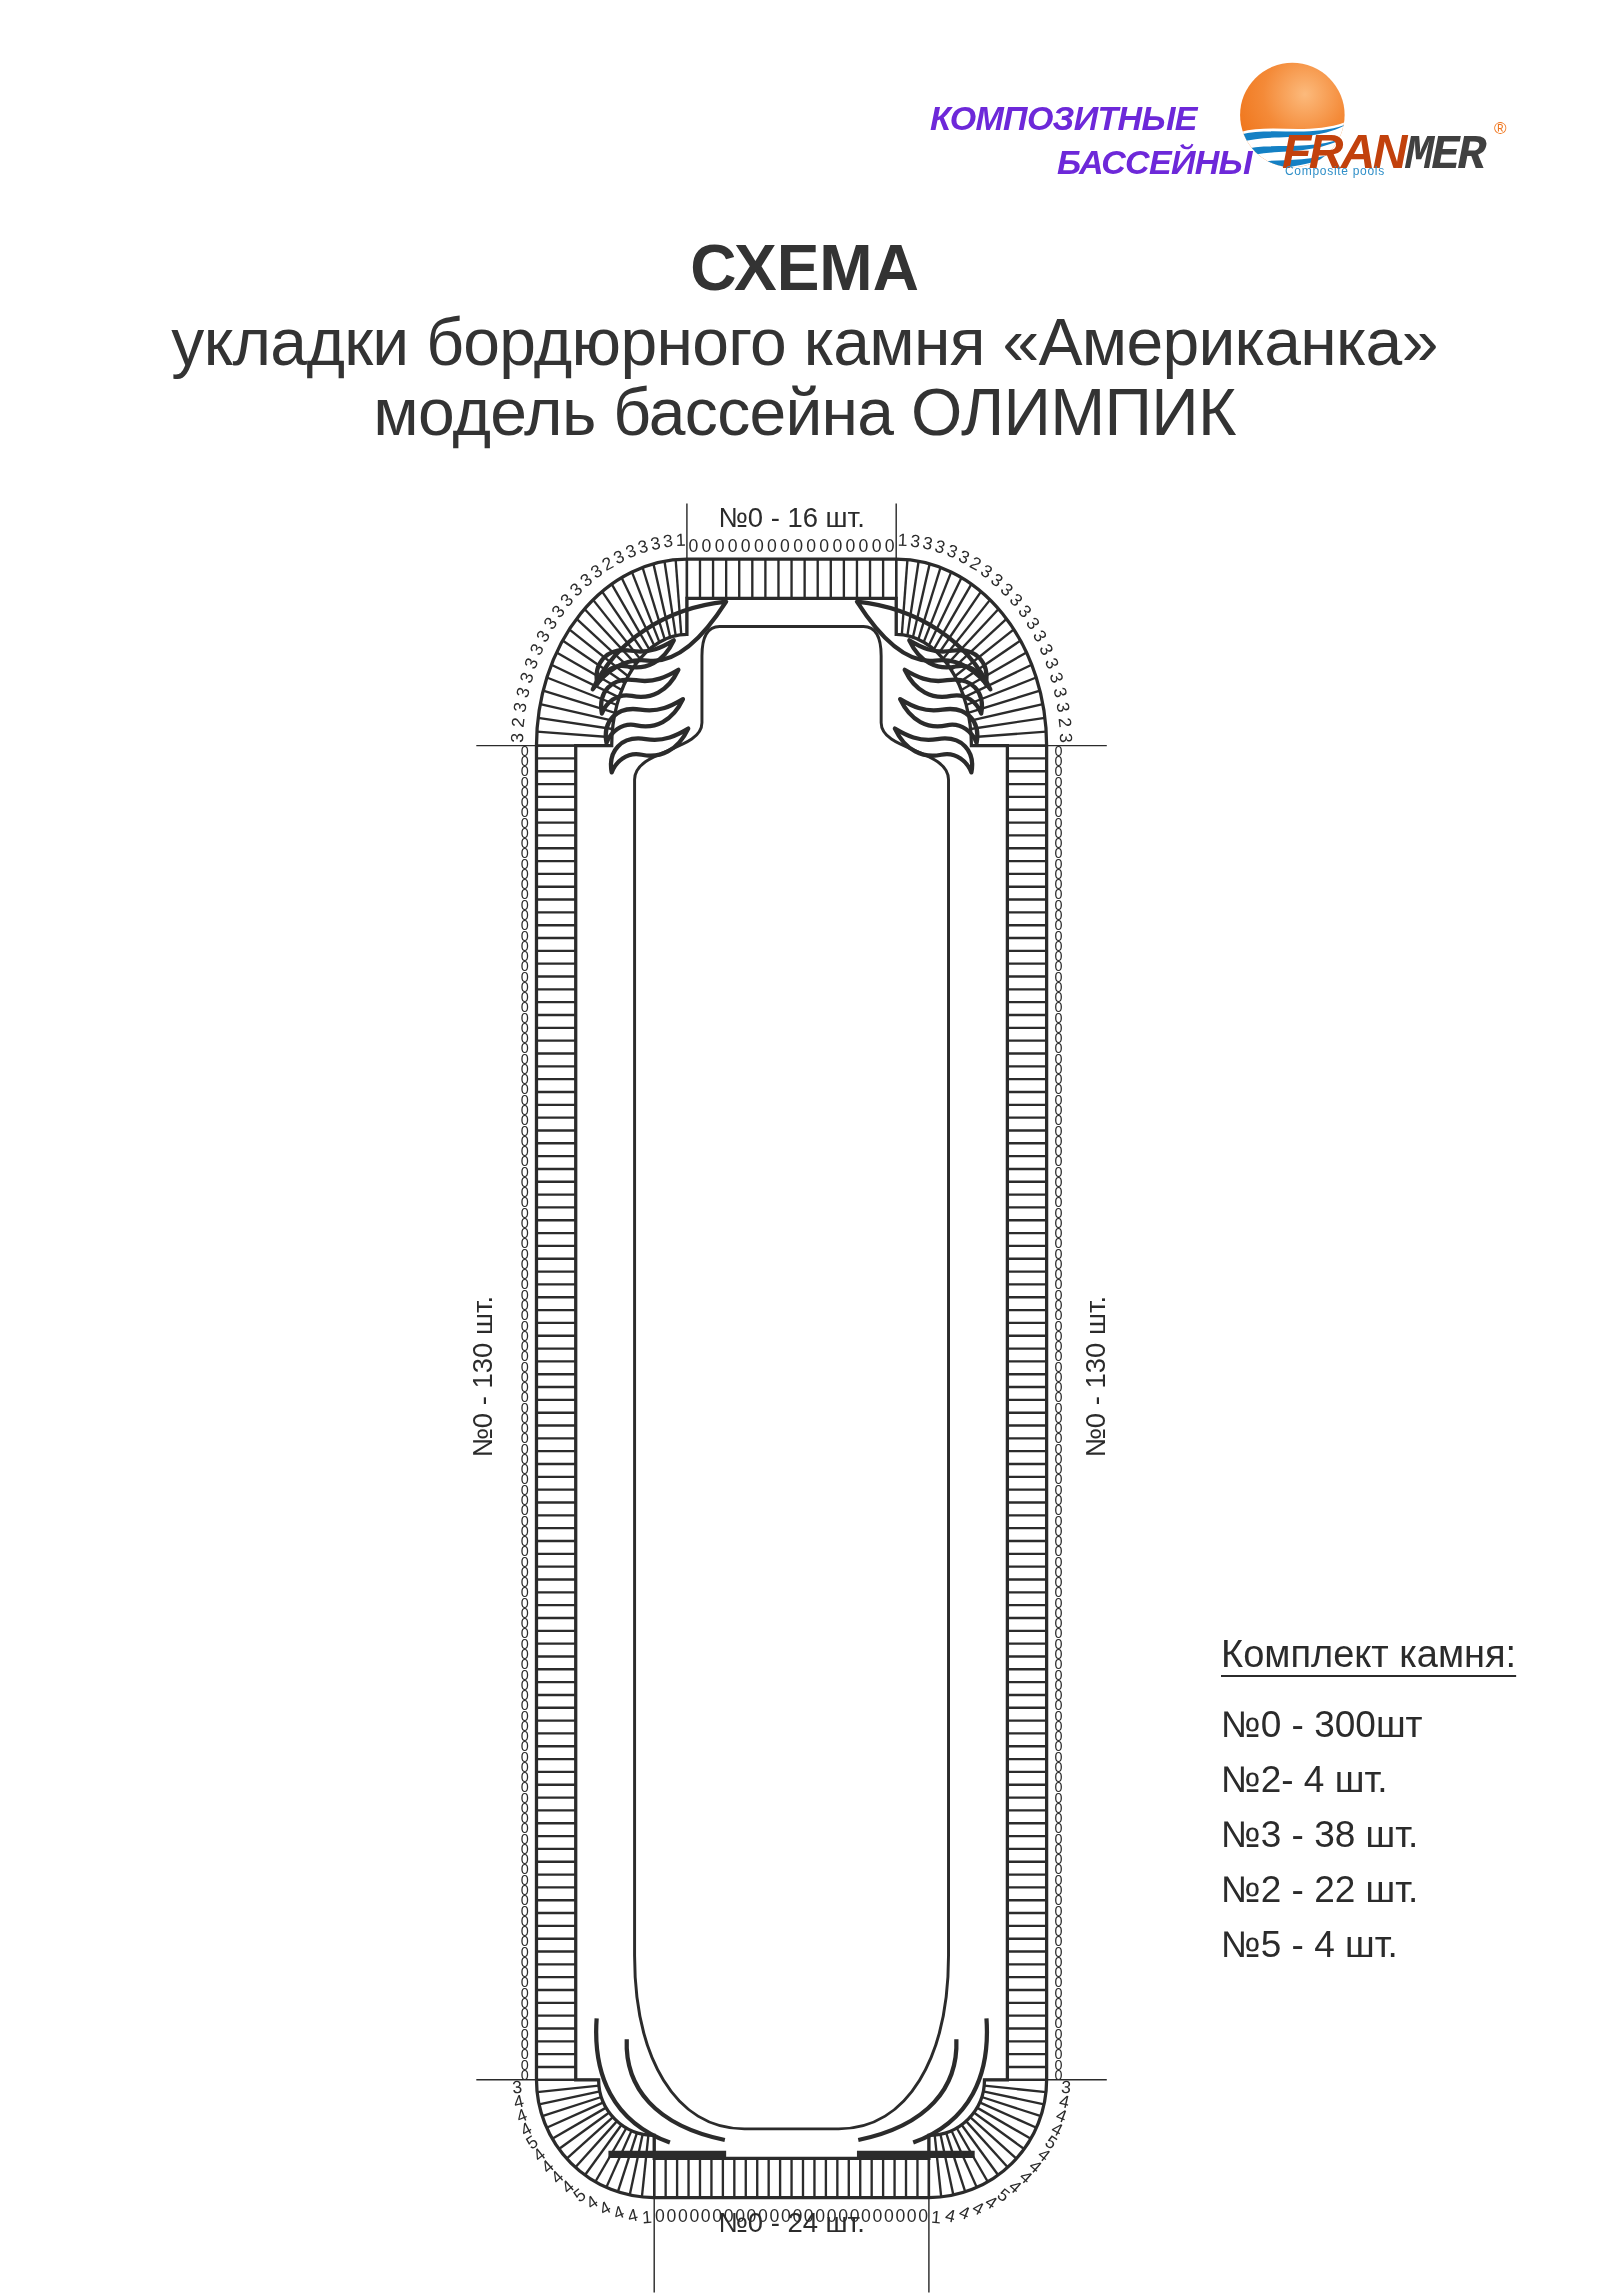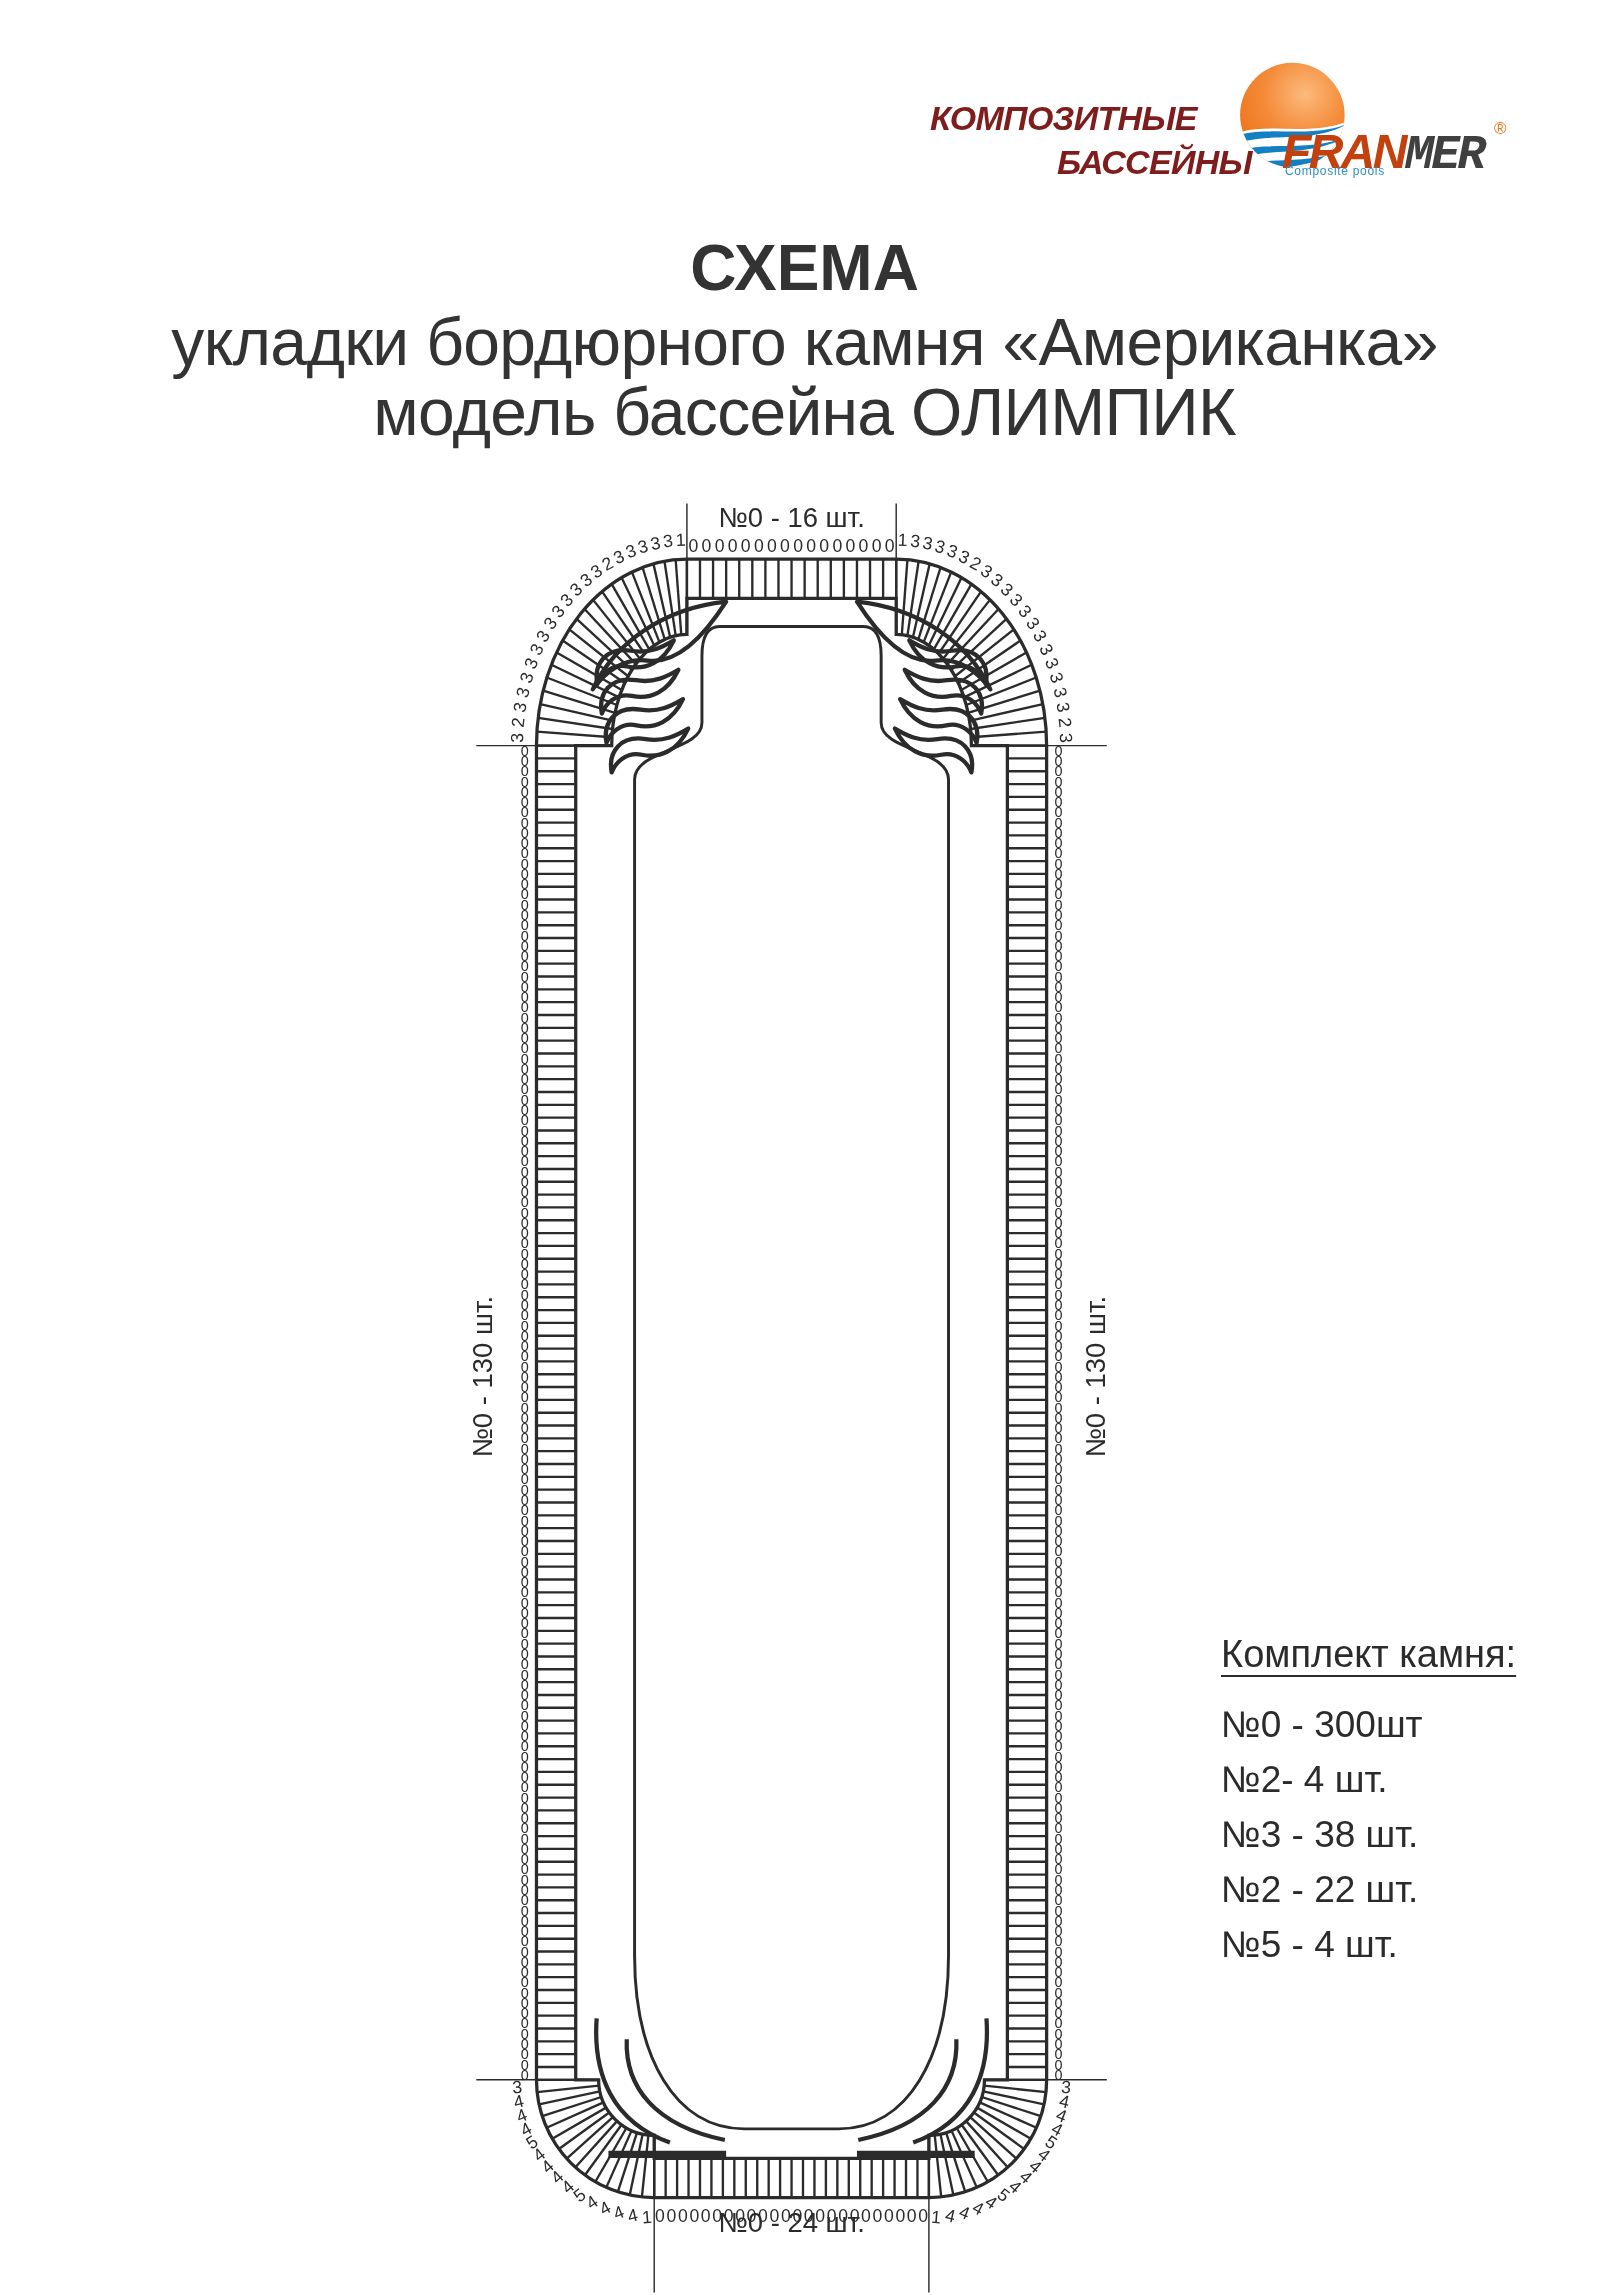--- a/index.html
+++ b/index.html
@@ -1,19 +1,19 @@
 <!DOCTYPE html>
 <html style="font-size:10.5px"><head>
 <meta charset="utf-8">
 <style>
   html,body{margin:0;padding:0;background:#ffffff;}
   .page{position:relative;width:1623px;height:2295px;background:#fff;overflow:hidden;
         font-family:"Liberation Sans",sans-serif;color:#2b2b2b;}
   
-  .brand-line{position:absolute;font-style:italic;font-weight:bold;color:#7f1d1d;
+  .brand-line{position:absolute;font-style:italic;font-weight:bold;color:#6d28d9;
               font-size:34px;letter-spacing:-0.7px;white-space:nowrap;}
   #brand1{left:930px;top:99px;}
   #brand2{left:1057px;top:143px;}
   .logo-mark{position:absolute;left:1236px;top:59px;width:128px;height:116px;}
   .franmer{position:absolute;left:1282px;top:124px;font-size:48px;font-weight:bold;
            font-style:italic;letter-spacing:-2.6px;white-space:nowrap;}
   .franmer .fran{color:#c2410c;}
   .franmer .mer{color:#404040;font-family:Liberation Mono, monospace;}
   .registered{position:absolute;left:1494px;top:119px;font-size:17px;color:#f0751c;}
   .composite{position:absolute;left:1285px;top:164px;font-size:12px;color:#2f8fc8;

